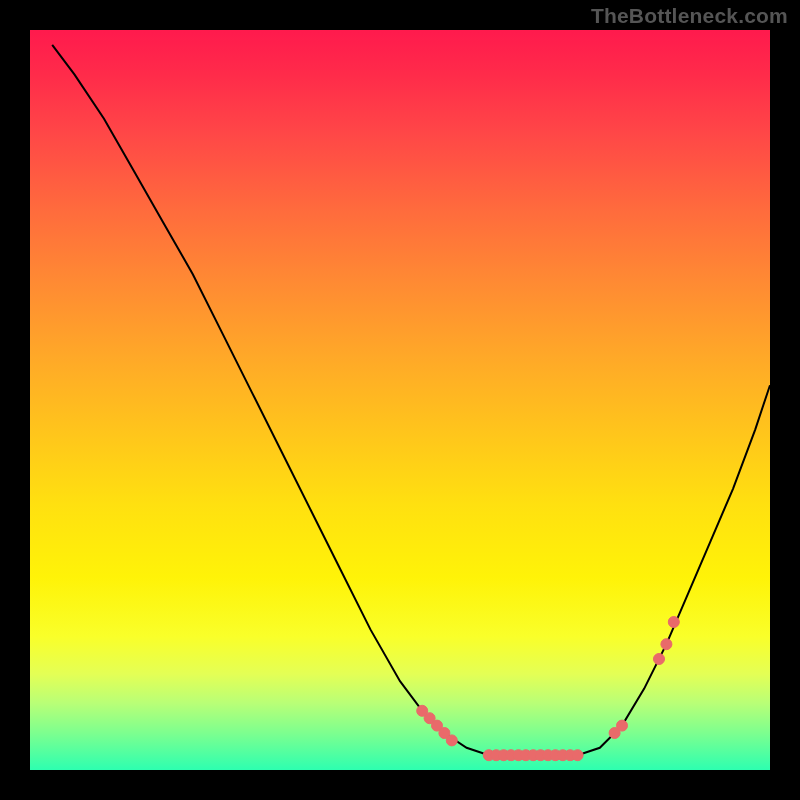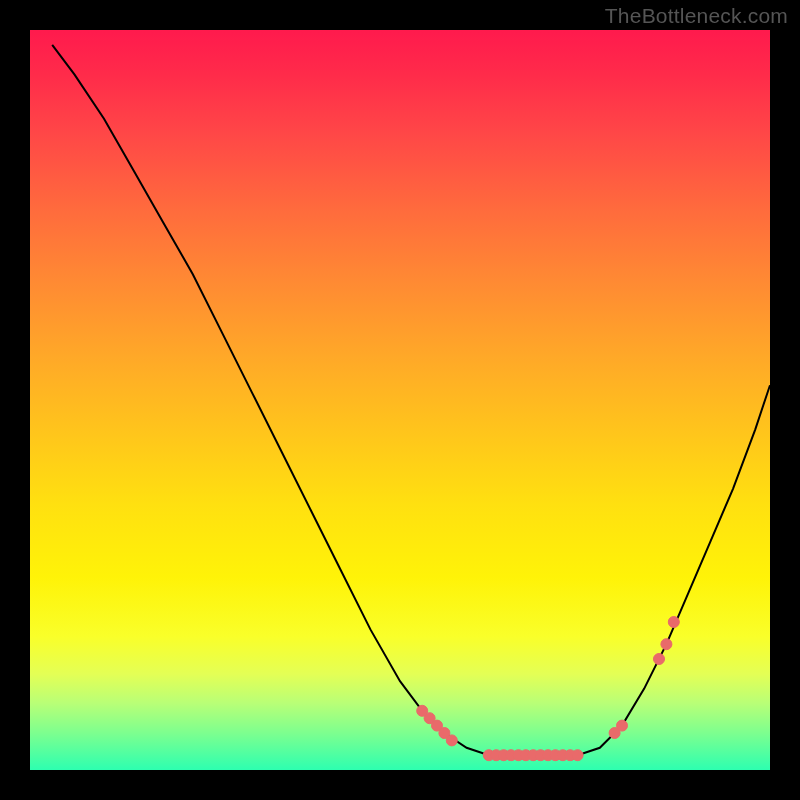--- a/index.html
+++ b/index.html
@@ -16,21 +16,21 @@
     width: 800px;
     height: 800px;
     background: #000;
   }
   .watermark {
     position: absolute;
     top: 4px;
     right: 12px;
     color: #555;
     font-size: 21px;
-    font-weight: 400;
+    font-weight: 700;
     letter-spacing: 0.2px;
     z-index: 10;
   }
   .plot-area {
     position: absolute;
     left: 30px;
     top: 30px;
     width: 740px;
     height: 740px;
     background: linear-gradient(to bottom,

